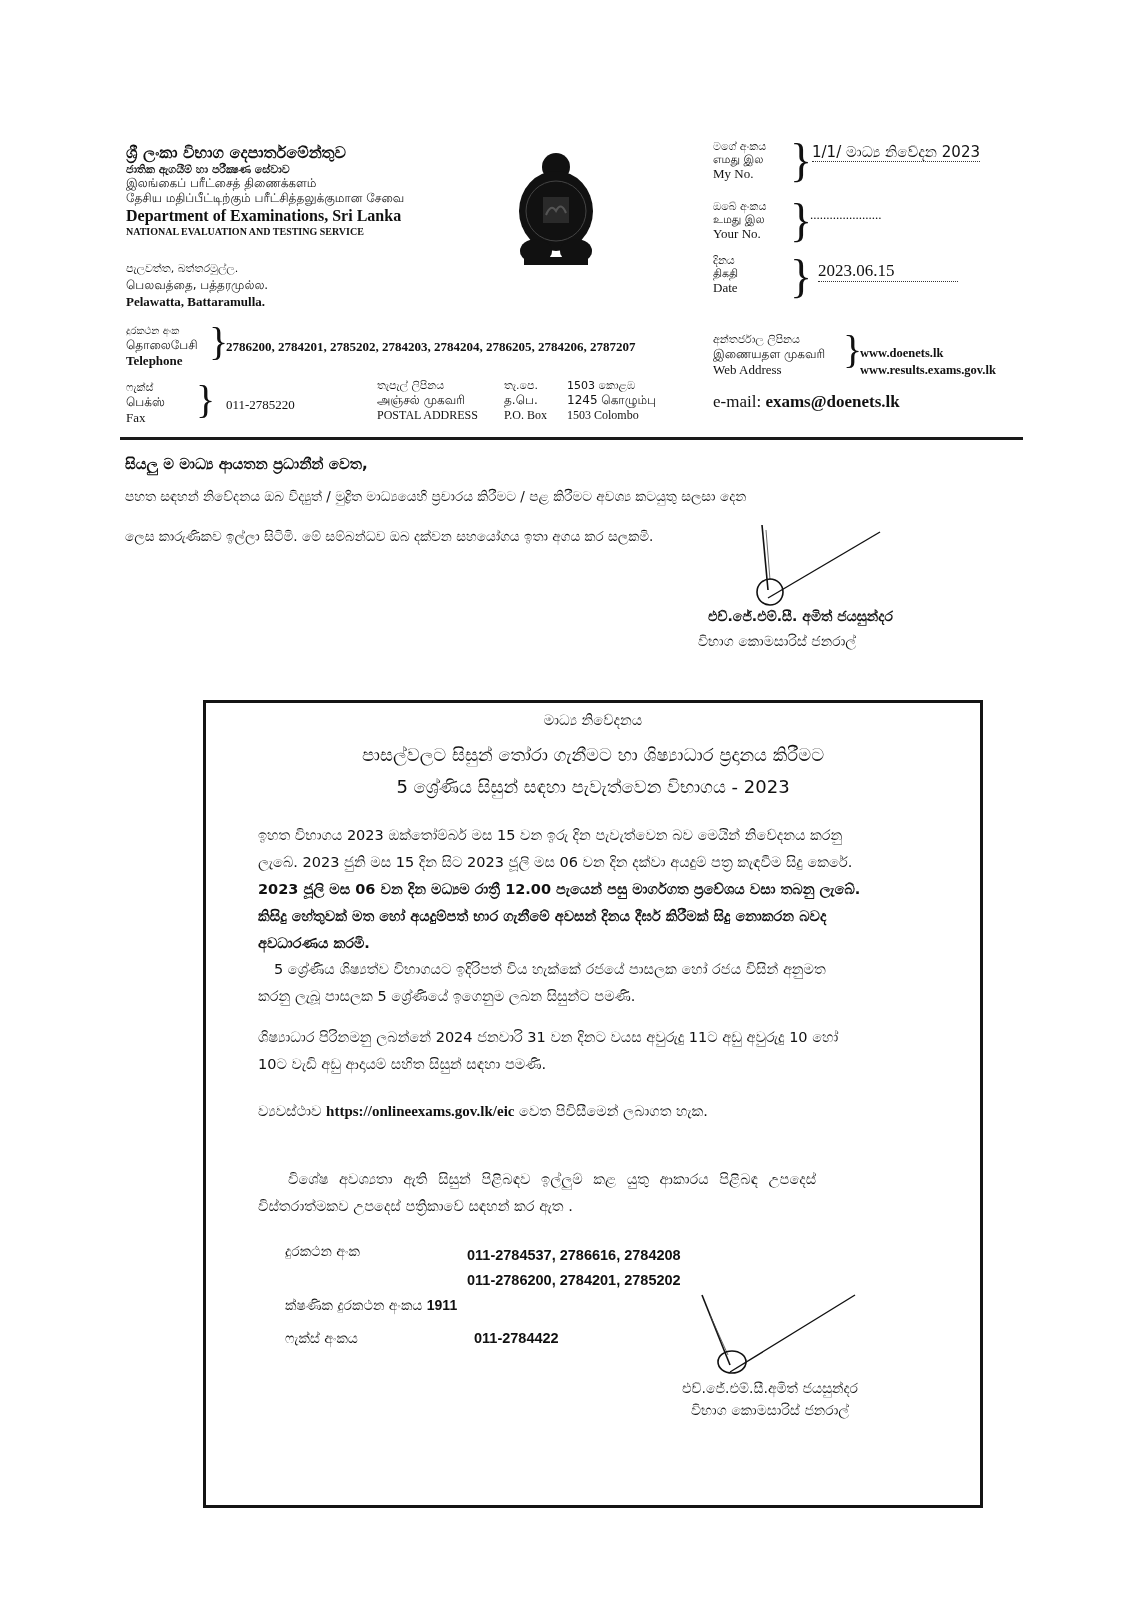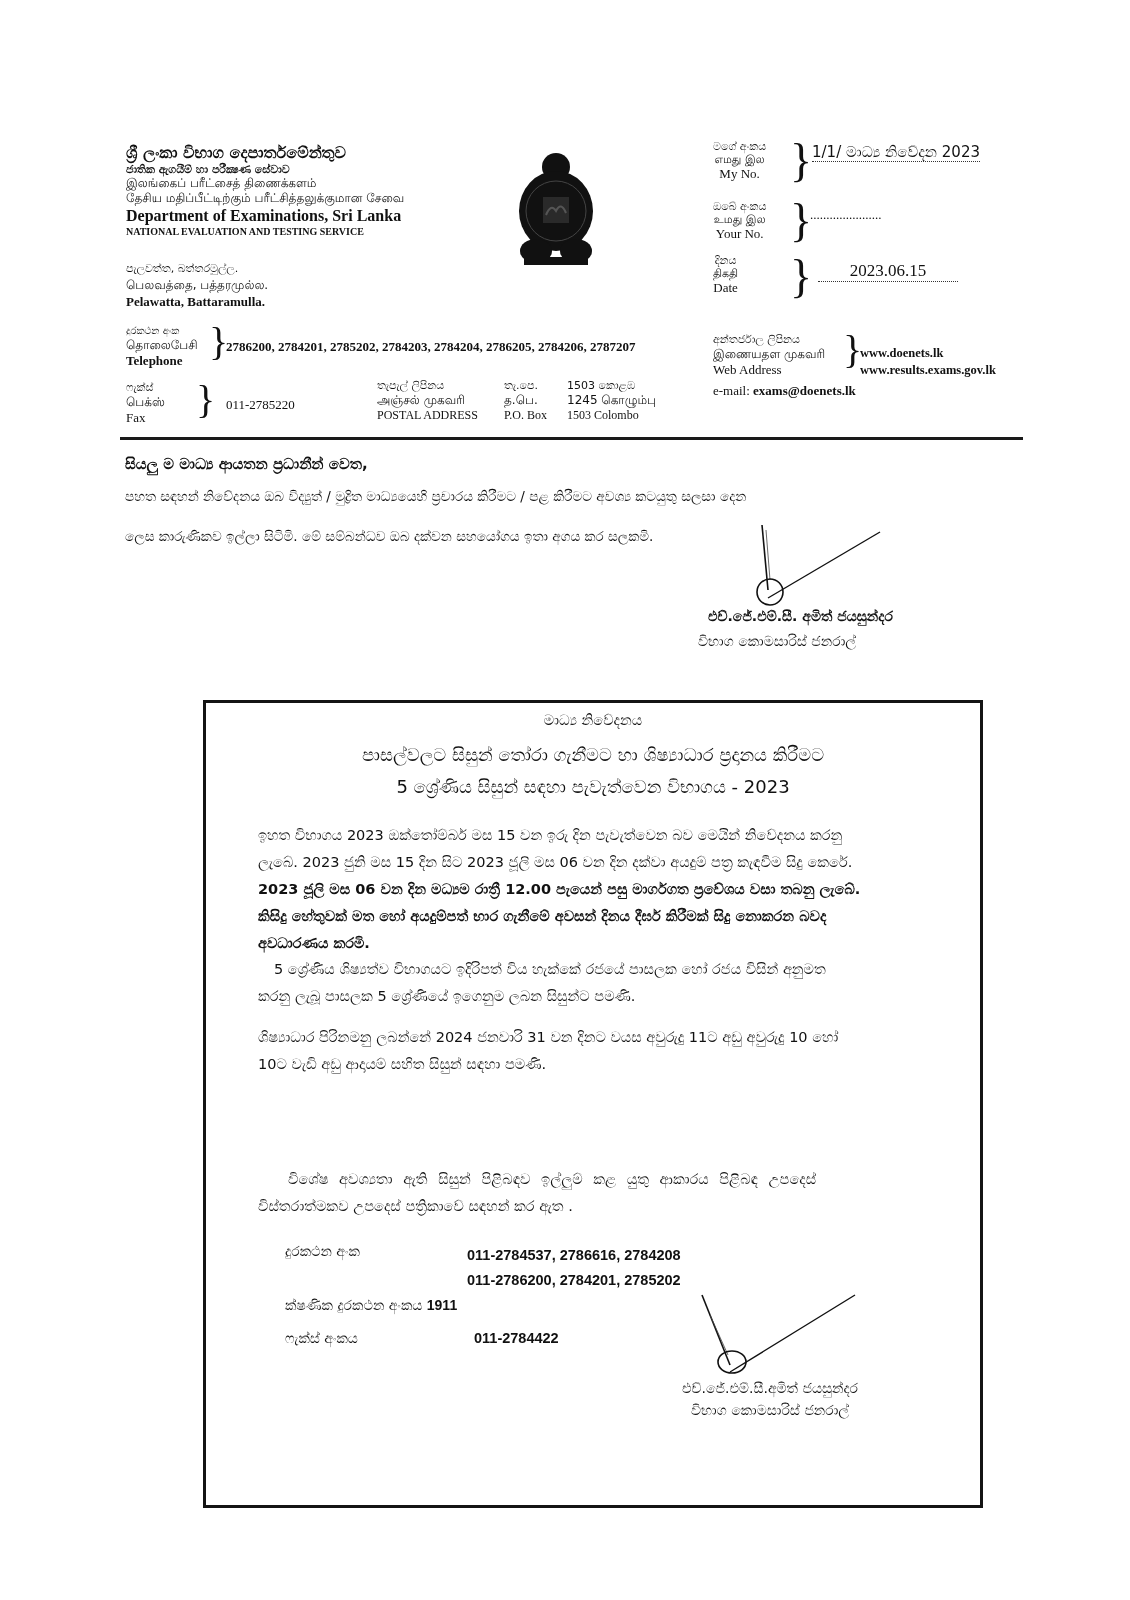--- a/index.html
+++ b/index.html
@@ -20,23 +20,23 @@
   #org .l4 { font-size: 12px; }
   #org .l5 { font-size: 16px; font-weight: bold; margin-top: 1px; }
   #org .l6 { font-size: 10px; font-weight: bold; }
   #addr { left: 126px; top: 262px; line-height: 1.35; font-size: 12px; }
   #addr .b { font-weight: bold; font-size: 13px; }
 
   
   #emblem { left: 516px; top: 145px; width: 80px; height: 122px; }
 
   
-  .ref { left: 713px; font-size: 12px; line-height: 1.2; text-align: center; }
+  .ref { left: 713px; font-size: 12px; line-height: 1.2; }
   .brace { font-size: 46px; line-height: 1; font-family: "Liberation Serif", serif; font-weight: 300; }
-  .refval { font-size: 16px; border-bottom: 1.5px dotted #333; text-align: center; }
+  .refval { font-size: 16px; border-bottom: 1.5px dotted #333; }
 
   
   .lab { font-size: 12px; line-height: 1.28; }
   .bold { font-weight: bold; }
   #rule { left: 120px; top: 437px; width: 903px; height: 3px; background: #1a1a1a; }
   
   #box { left: 203px; top: 700px; width: 780px; height: 808px; border: 3px solid #141414; box-sizing: border-box; }
   .bx { font-size: 14.5px; line-height: 27px; }
   .sig { font-size: 14px; text-align: center; line-height: 1.6; }
 </style>
@@ -133,21 +133,21 @@
 <div class="abs lab" style="left:713px;top:333px">
   <div class="si" style="font-size:11px">අන්තර්ජාල ලිපිනය</div>
   <div class="si" style="font-size:12px">இணையதள முகவரி</div>
   <div class="serif" style="font-size:13px">Web Address</div>
 </div>
 <div class="abs brace" style="left:843px;top:330px;font-size:40px">}</div>
 <div class="abs serif bold" style="left:860px;top:345px;font-size:12.5px;line-height:1.35">
   <div>www.doenets.lk</div>
   <div>www.results.exams.gov.lk</div>
 </div>
-<div class="abs serif" style="left:713px;top:383px;font-size:13px">
+<div class="abs serif" style="left:713px;top:392px;font-size:17px">
   <span>e-mail:</span>
   <span class="bold">exams@doenets.lk</span>
 </div>
 
 <div id="rule" class="abs"></div>
 
 <div class="abs si bold" style="left:125px;top:455px;font-size:15px">සියලු ම මාධ්‍ය ආයතන ප්‍රධානීන් වෙත,</div>
 <div class="abs si" style="left:125px;top:488px;font-size:13.6px;white-space:nowrap">පහත සඳහන් නිවේදනය ඔබ විද්‍යුත් / මුද්‍රිත මාධ්‍යයෙහි ප්‍රචාරය කිරීමට / පළ කිරීමට අවශ්‍ය කටයුතු සලසා දෙන</div>
 <div class="abs si" style="left:125px;top:528px;font-size:13.6px;white-space:nowrap">ලෙස කාරුණිකව ඉල්ලා සිටිමි. මේ සම්බන්ධව ඔබ දක්වන සහයෝගය ඉතා අගය කර සලකමි.</div>
 
@@ -178,20 +178,23 @@
   <div style="white-space:nowrap;padding-left:16px">5 ශ්‍රේණිය ශිෂ්‍යත්ව විභාගයට ඉදිරිපත් විය හැක්කේ රජයේ පාසලක හෝ රජය විසින් අනුමත</div>
   <div style="white-space:nowrap">කරනු ලැබූ පාසලක 5 ශ්‍රේණියේ ඉගෙනුම ලබන සිසුන්ට පමණි.</div>
 </div>
 
 <div class="abs si bx" style="left:258px;top:1024px;width:680px">
   <div style="white-space:nowrap">ශිෂ්‍යාධාර පිරිනමනු ලබන්නේ 2024 ජනවාරි 31 වන දිනට වයස අවුරුදු 11ට අඩු අවුරුදු 10 හෝ</div>
   <div style="white-space:nowrap">10ට වැඩි අඩු ආදායම් සහිත සිසුන් සඳහා පමණි.</div>
 </div>
 
 <div class="abs si bx" style="left:258px;top:1098px;width:680px">
+  <div style="white-space:nowrap">
+    <span>ව්‍යවස්ථාව </span><span class="serif bold" style="font-size:15px">https://onlineexams.gov.lk/eic</span><span> වෙත පිවිසීමෙන් ලබාගත හැක.</span>
+  </div>
 </div>
 
 <div class="abs si bx" style="left:258px;top:1166px;width:680px">
   <div style="white-space:nowrap;padding-left:30px;word-spacing:6px">විශේෂ අවශ්‍යතා ඇති සිසුන් පිළිබඳව ඉල්ලුම් කළ යුතු ආකාරය පිළිබඳ උපදෙස්</div>
   <div style="white-space:nowrap">විස්තරාත්මකව උපදෙස් පත්‍රිකාවේ සඳහන් කර ඇත .</div>
 </div>
 
 <div class="abs si" style="left:285px;top:1243px;font-size:14px">දුරකථන අංක</div>
 <div class="abs sans" style="left:467px;top:1243px;font-size:14.5px;line-height:25px">
   <div>011-2784537, 2786616, 2784208</div>

